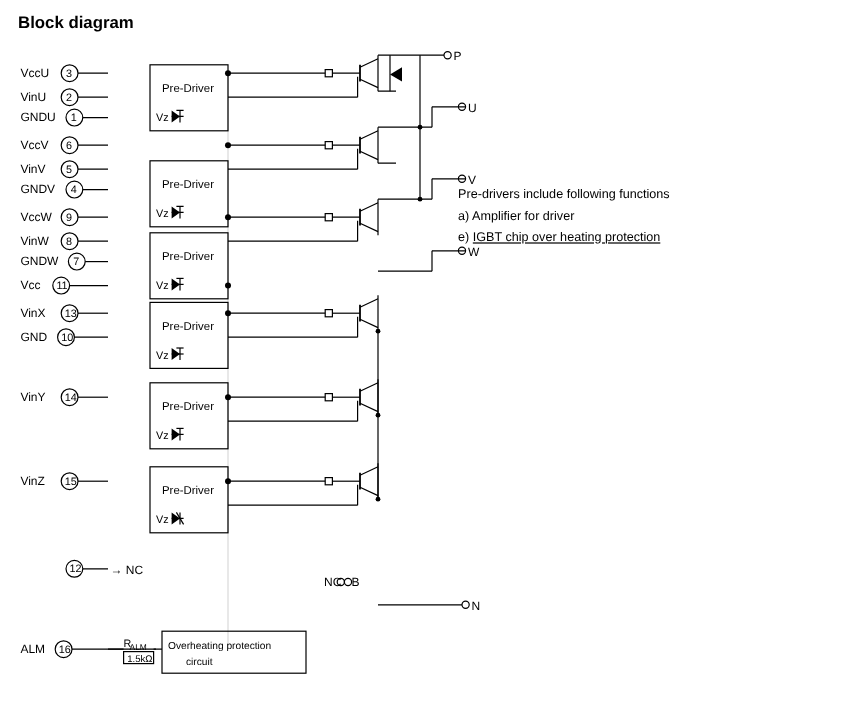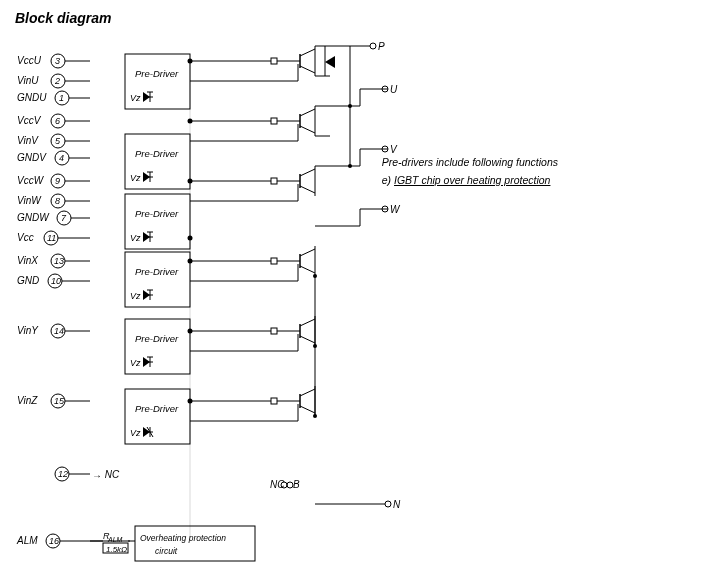--- a/index.html
+++ b/index.html
@@ -9,21 +9,20 @@
       background: #fff;
       font-family: Arial, sans-serif;
       font-size: 11px;
       overflow: hidden;
     }
     .page-container {
       width: 578px;
       height: 588px;
       position: relative;
       padding: 10px 15px;
-      font-style: italic;
     }
     .title {
       font-weight: bold;
       font-size: 14px;
       margin-bottom: 8px;
     }
     .diagram-area {
       position: relative;
       width: 100%;
       height: 540px;
@@ -325,16 +324,17 @@
       <rect x="256" y="84" width="6" height="6" stroke="#000" stroke-width="1" fill="#fff"></rect>
       <rect x="256" y="144" width="6" height="6" stroke="#000" stroke-width="1" fill="#fff"></rect>
       <rect x="256" y="224" width="6" height="6" stroke="#000" stroke-width="1" fill="#fff"></rect>
       <rect x="256" y="294" width="6" height="6" stroke="#000" stroke-width="1" fill="#fff"></rect>
       <rect x="256" y="364" width="6" height="6" stroke="#000" stroke-width="1" fill="#fff"></rect>
 
     </svg>
 
     <div class="legend-area">
       <div class="legend-title">Pre-drivers include following functions</div>
+      <div class="legend-item">a) Amplifier for driver</div>
       <div class="legend-item">e) <span class="underline">IGBT chip over heating protection</span></div>
     </div>
   </div>
 </div>
 
 </body></html>

